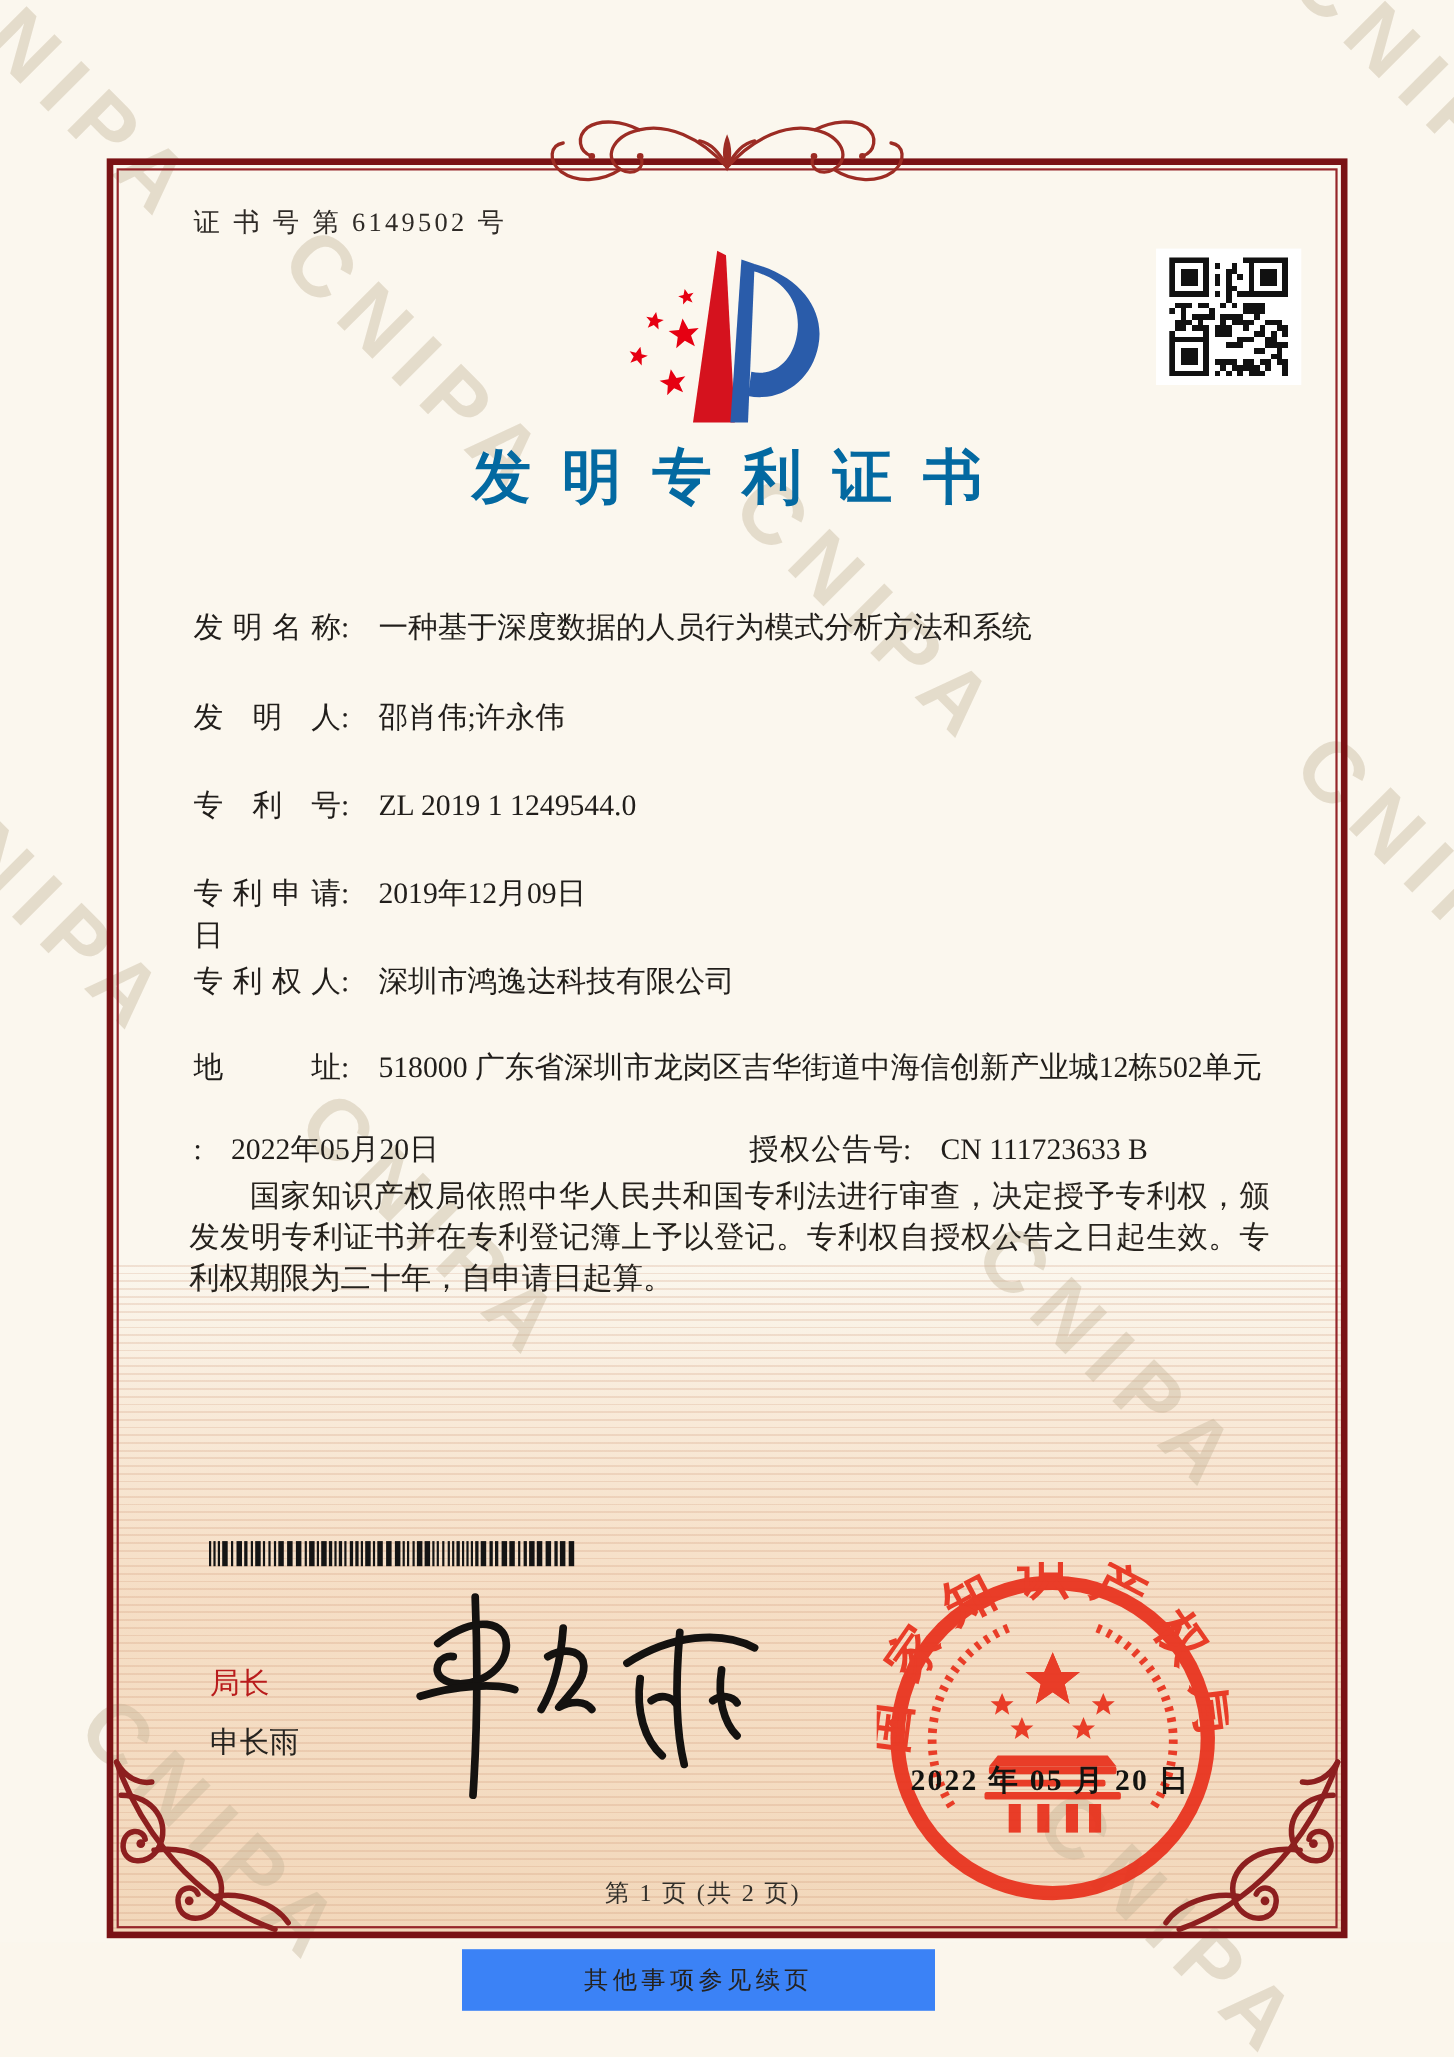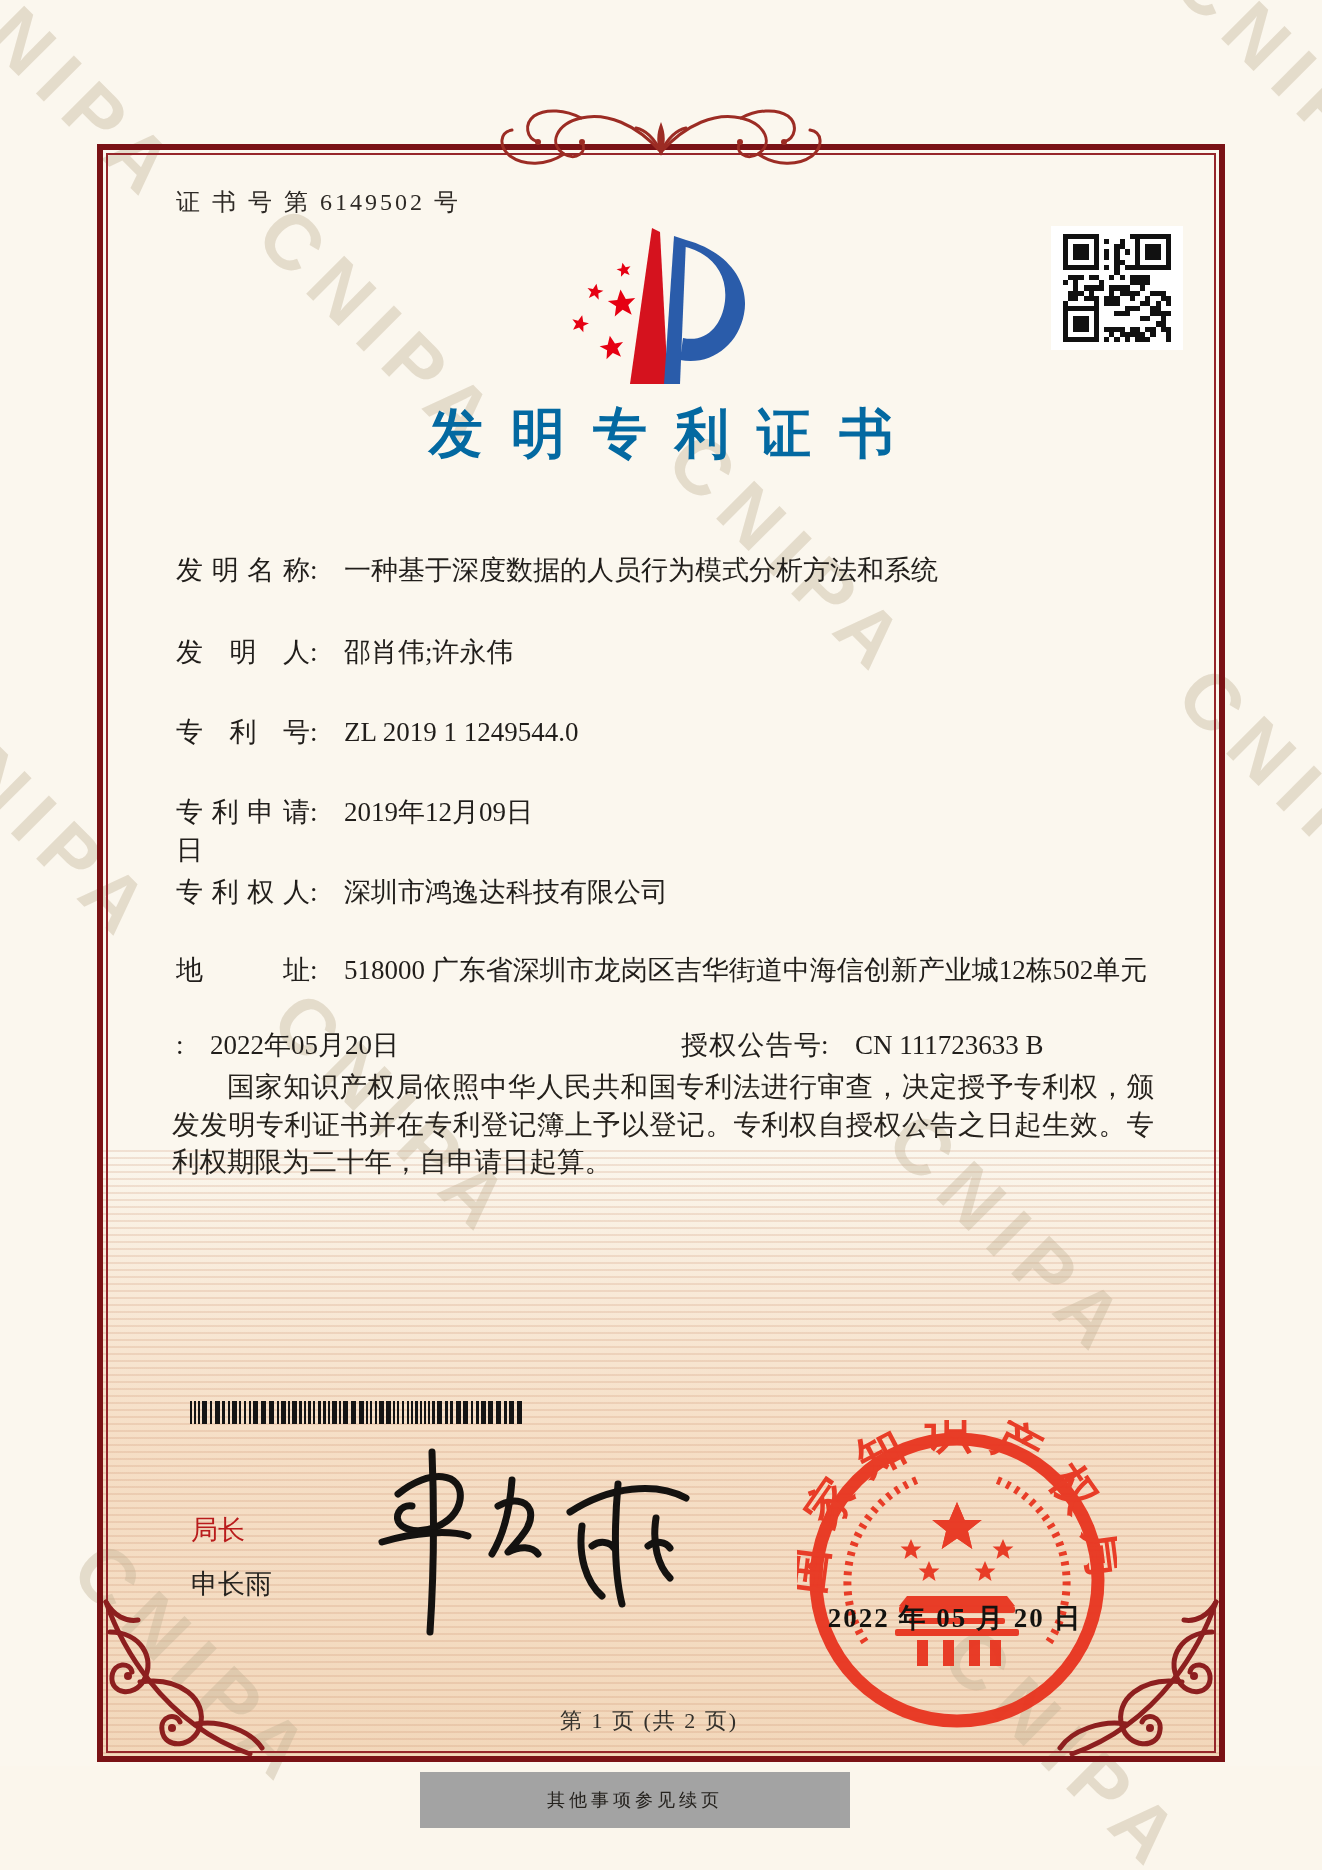--- a/index.html
+++ b/index.html
@@ -67,25 +67,25 @@
   .sig-title{position:absolute; left:191px; top:1512px; z-index:5; font-family:Liberation Sans, sans-serif; font-size:27px; color:#b91c1c;}
   .sig-name{position:absolute; left:191px; top:1566px; z-index:5; font-family:"Liberation Sans",sans-serif; font-size:27px; color:#26231f;}
   .signature{position:absolute; left:360px; top:1442px; z-index:6;}
   
   .seal{position:absolute; left:797px; top:1420px; z-index:5;}
   .seal-date{
     position:absolute; left:790px; top:1600px; width:330px; z-index:6; text-align:center;
     font-size:27px; letter-spacing:2px; color:#131310; font-weight:bold;
   }
   
-  .page-info{position:absolute; left:14px; top:1706px; width:1270px; text-align:center; z-index:5; font-size:22px; color:#33302b; letter-spacing:2px;}
+  .page-info{position:absolute; left:4px; top:1706px; width:1270px; text-align:center; z-index:5; font-size:22px; color:#33302b; letter-spacing:2px;}
   .note-box{
     position:absolute; left:420px; top:1772px; width:430px; height:56px; z-index:5;
-    background:#a3a3a3; display:flex; align-items:center; justify-content:center;
-    font-size:18px; letter-spacing:4px; color:#25221e;
+    background:#3b82f6; display:flex; align-items:center; justify-content:center;
+    font-size:22px; letter-spacing:4px; color:#25221e;
   }
 </style>
 </head>
 <body>
 
 <div class="page">
 
   <div class="guilloche"></div>
   <div class="below-frame"></div>
   <div id="wm-layer">

